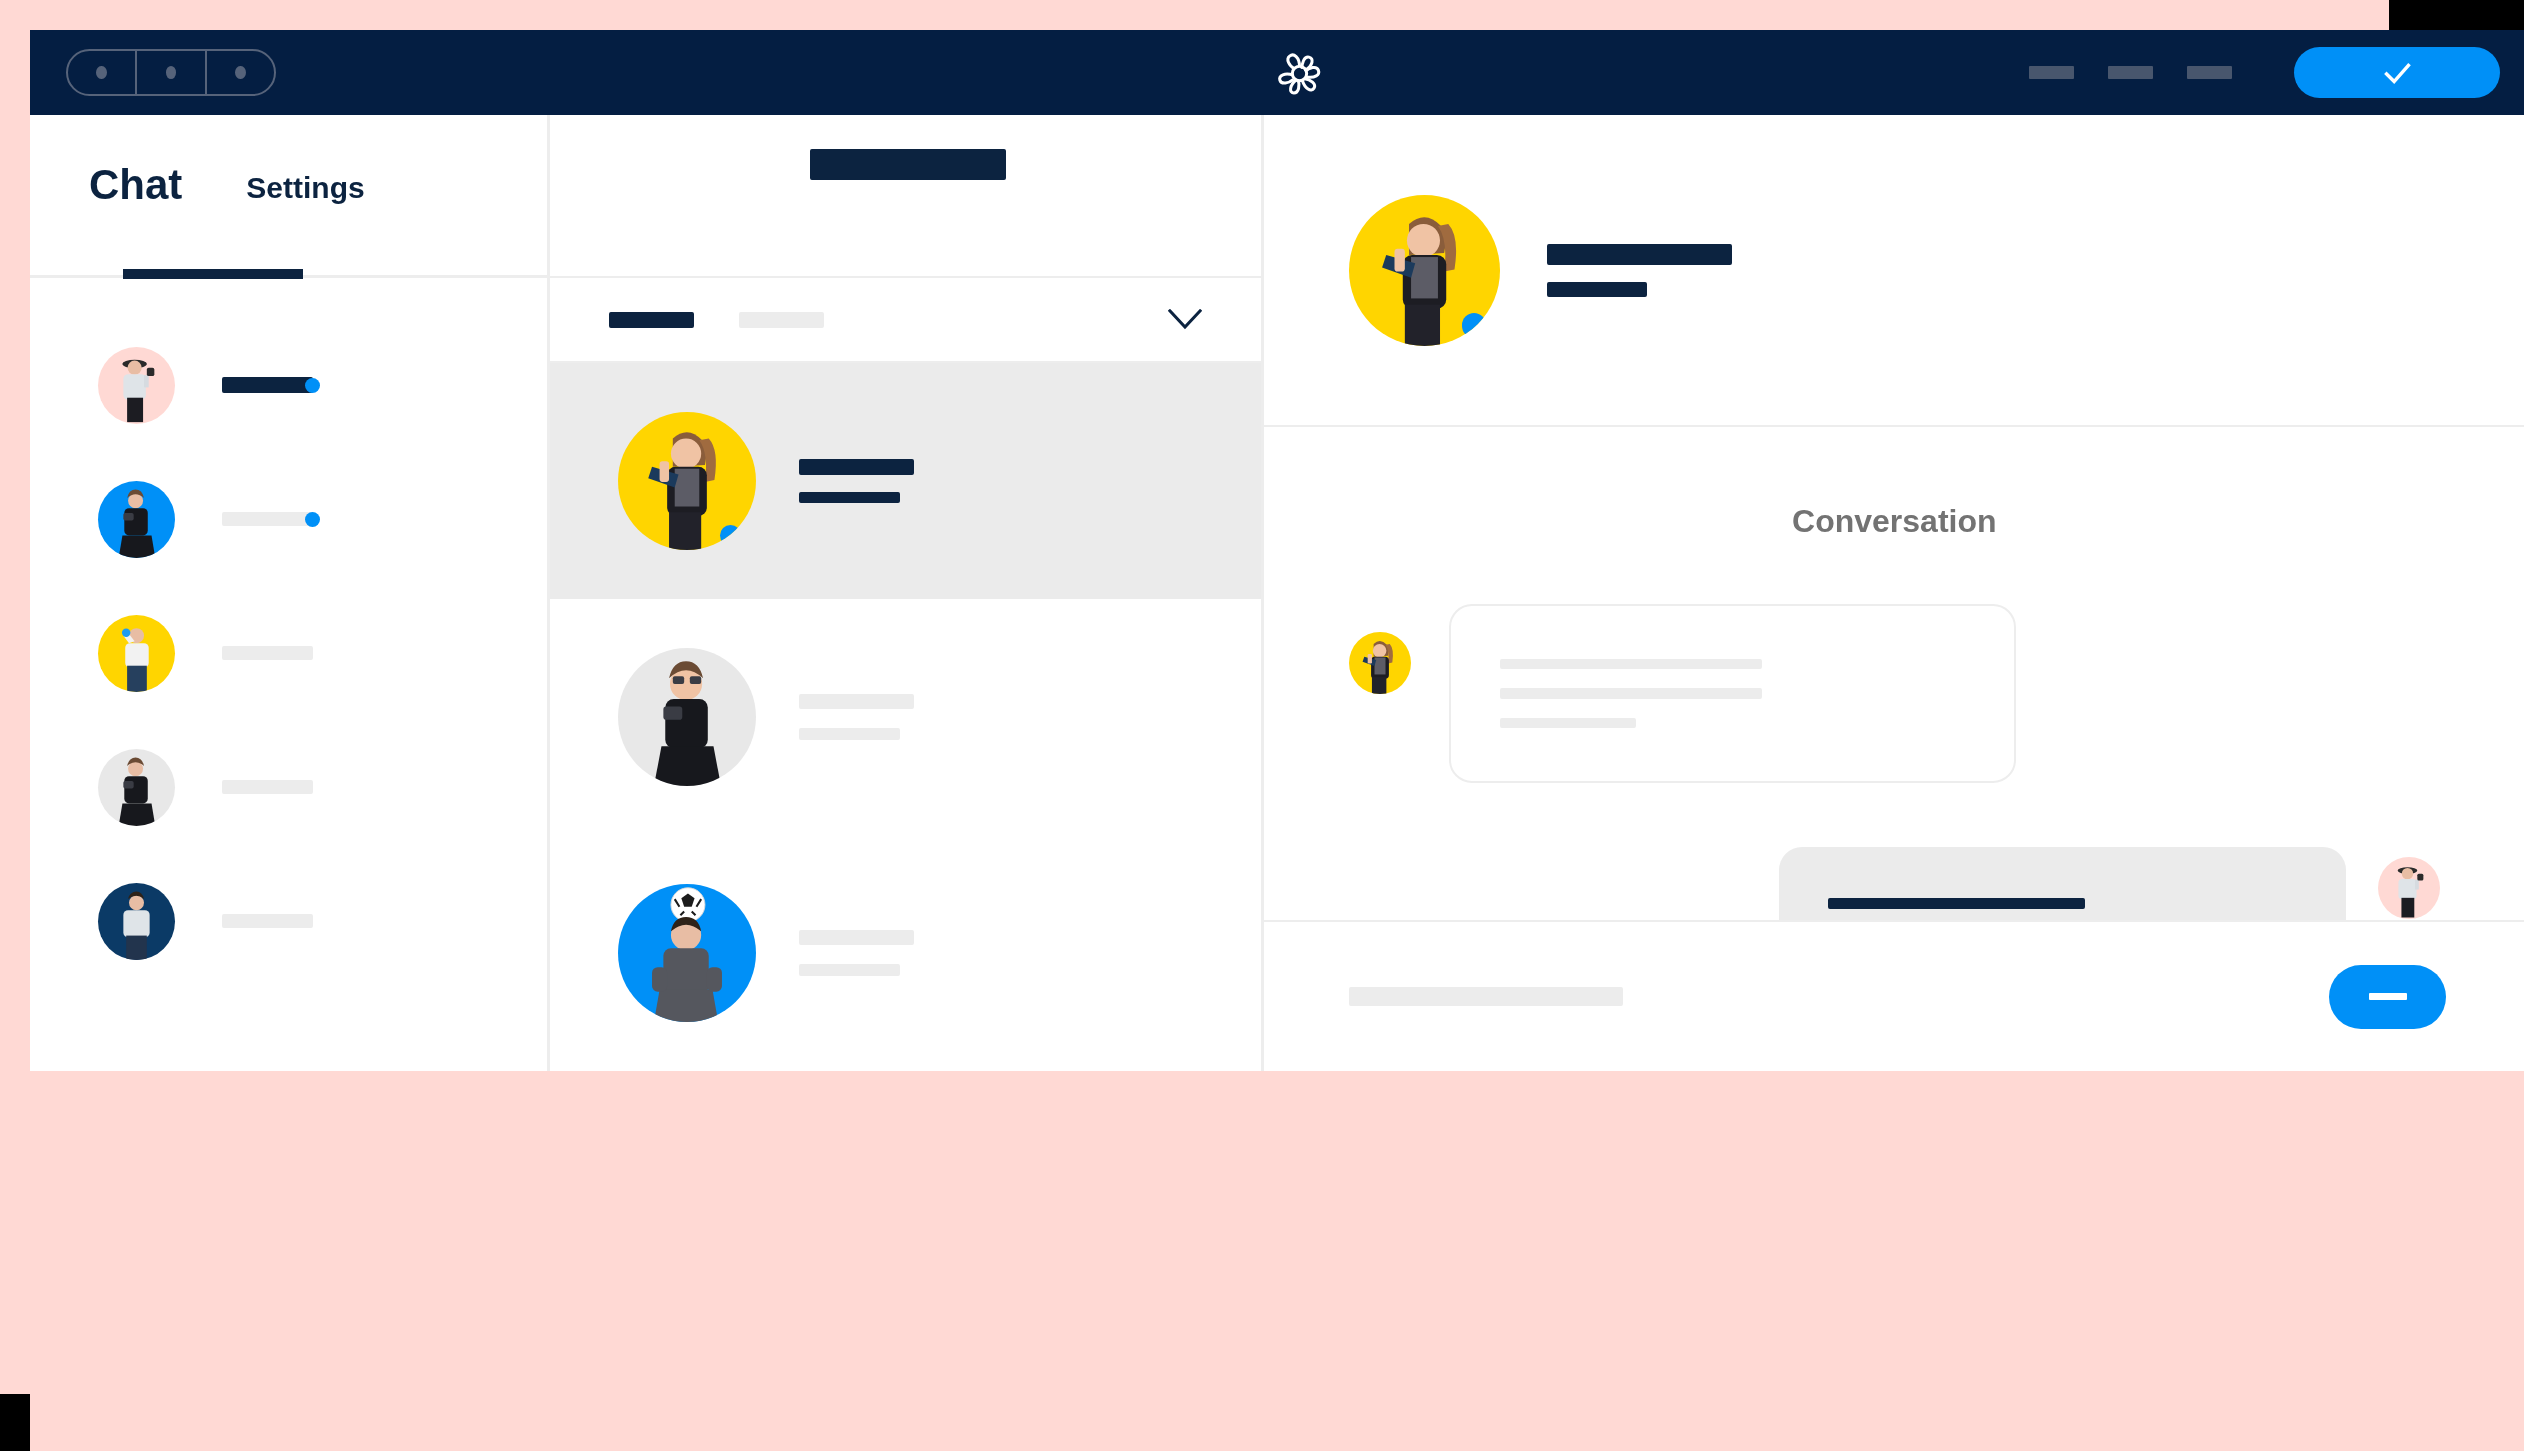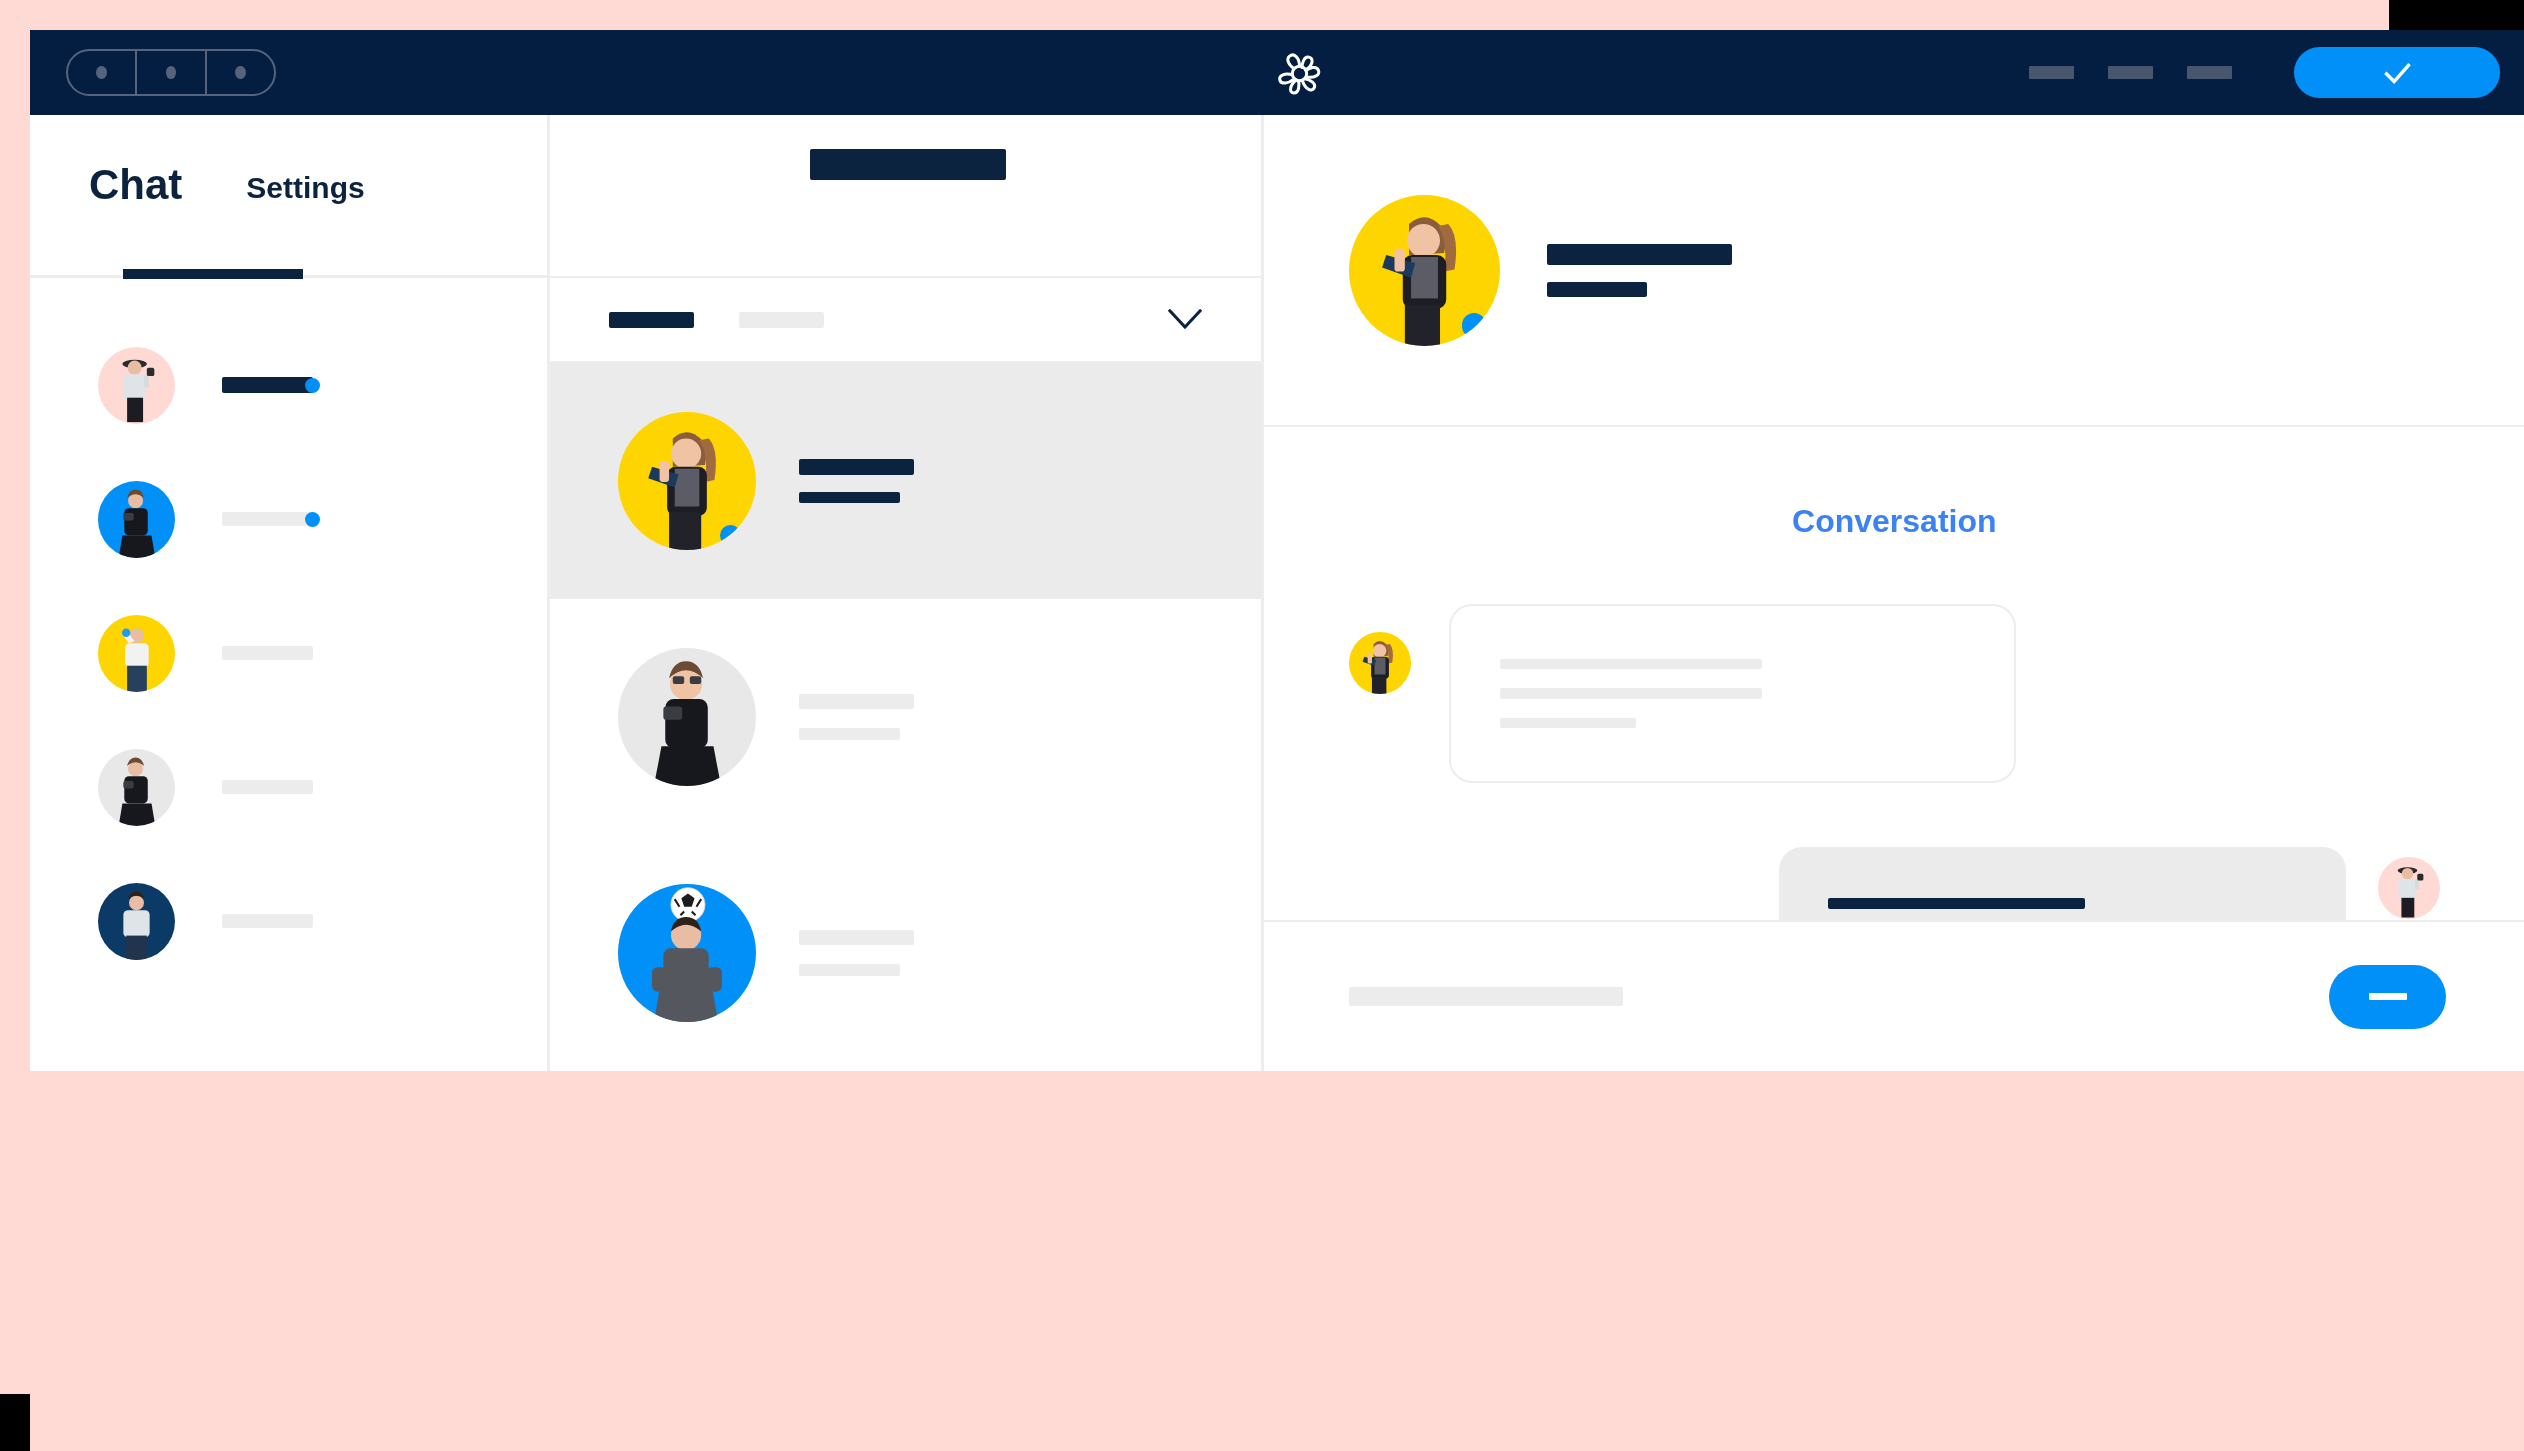--- a/index.html
+++ b/index.html
@@ -136,21 +136,21 @@
     height: 312px; flex: none; display: flex; align-items: center;
     padding-left: 85px; border-bottom: 2.8px solid #ededed;
   }
   .conv-header .conv-av { width: 151px; height: 151px; }
   .conv-header .status-badge { left: 113px; bottom: 7.6px; width: 24.6px; height: 24.6px; }
   .conv-header-meta { margin-left: 47px; }
 
   .thread { flex: 1; position: relative; overflow: hidden; }
   .thread-title {
     text-align: center; padding-top: 76px;
-    font-size: 32px; font-weight: bold; color: #3b82f6;
+    font-size: 32px; font-weight: bold; color: #737373;
   }
 
   .msg-row { display: flex; align-items: flex-start; padding: 0 85px; margin-top: 64px; }
   .msg-row.out { justify-content: flex-end; }
   .msg-av { width: 62px; height: 62px; border-radius: 50%; flex: none; position: relative; overflow: hidden; margin-top: 28px; }
   .msg-av svg { position: absolute; inset: 0; width: 100%; height: 100%; }
 
   .bubble-in {
     margin-left: 38px; width: 567px; min-height: 163px;
     border: 2.8px solid #ededed; border-radius: 23px;

